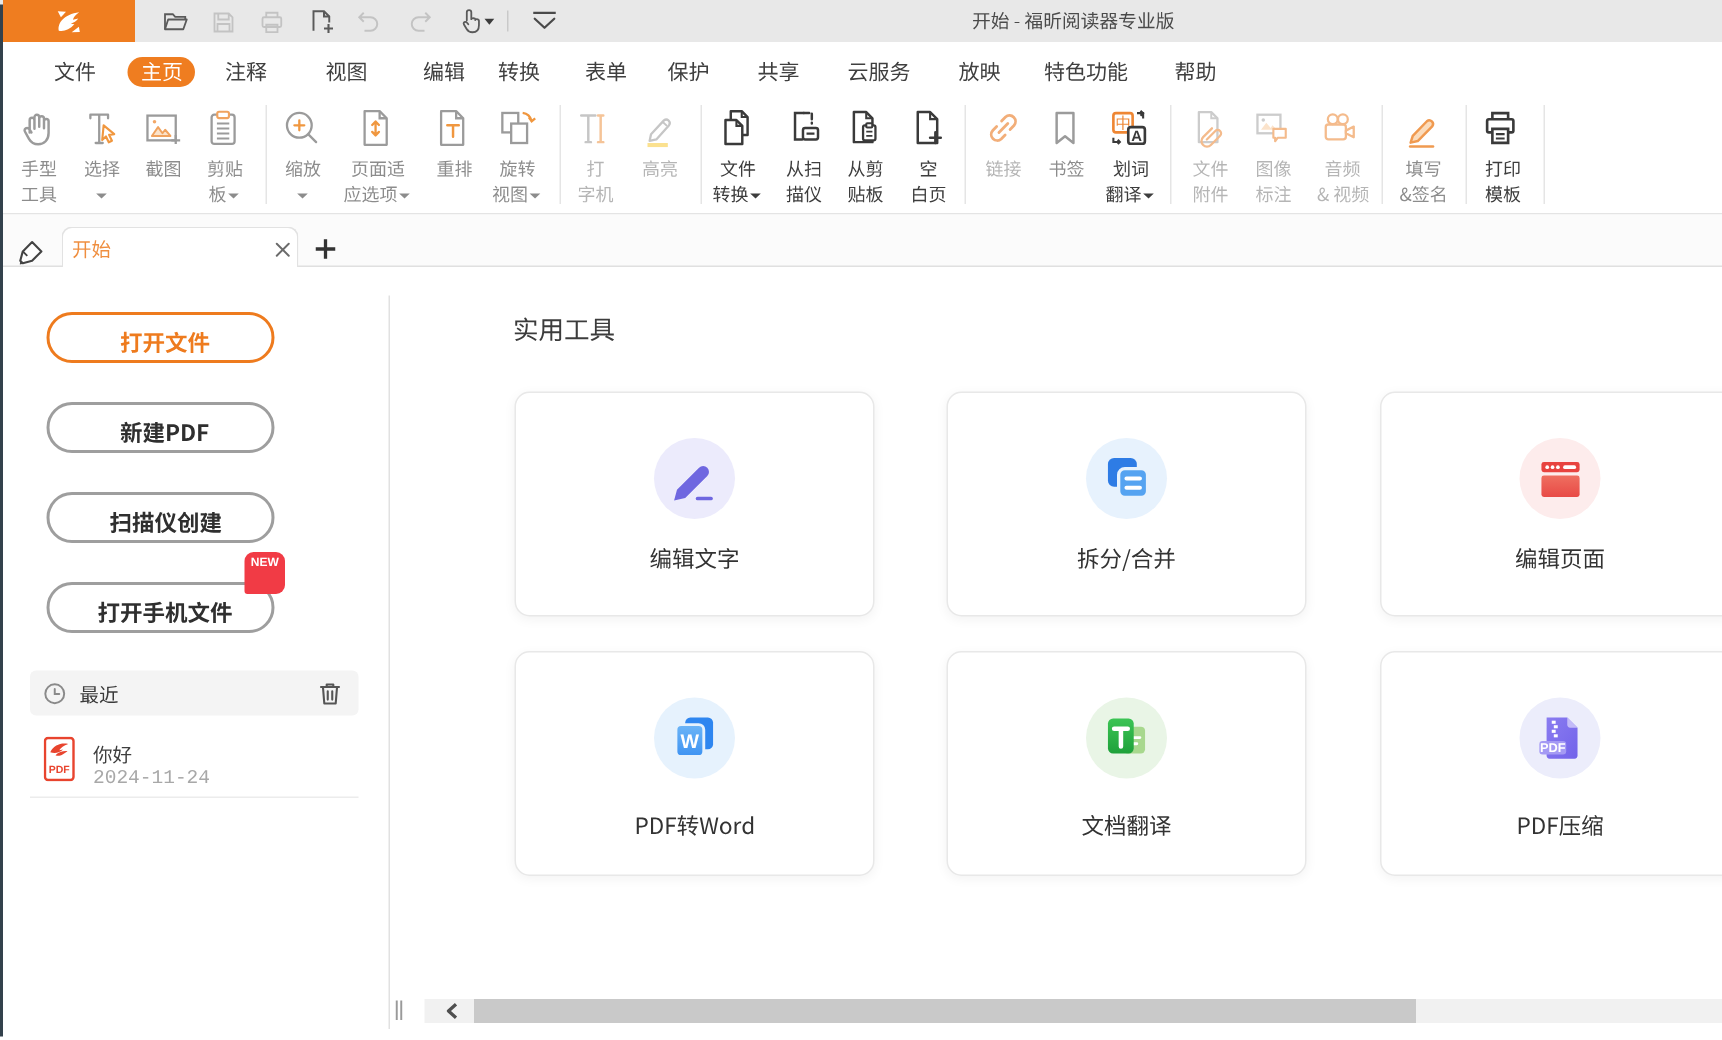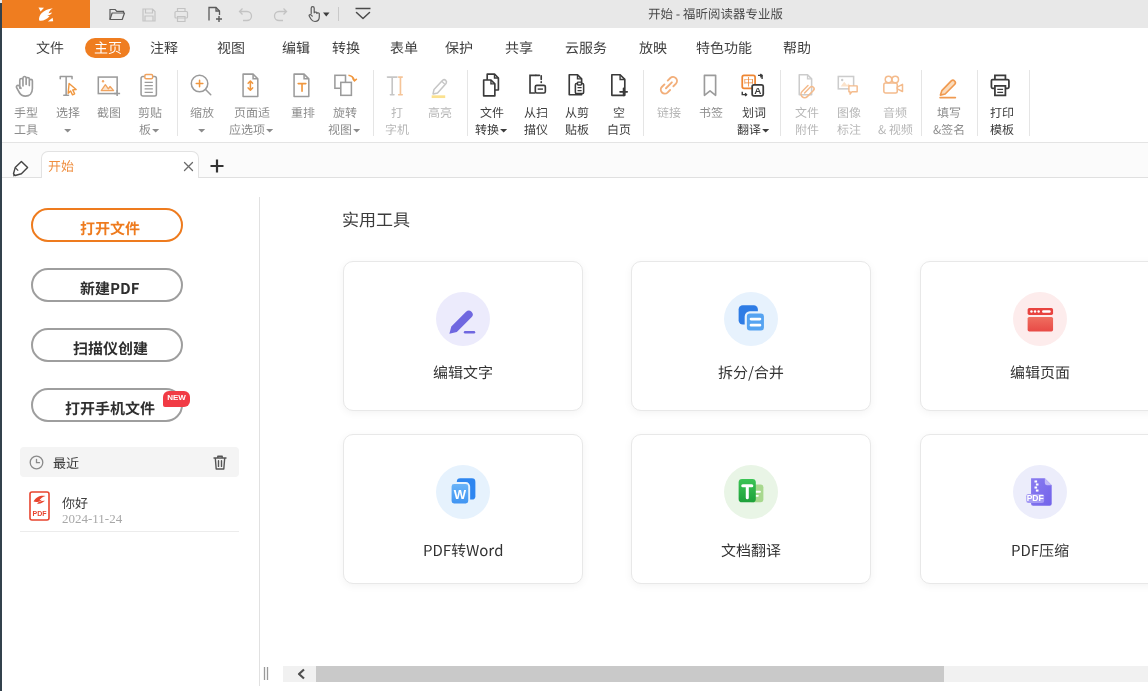--- a/index.html
+++ b/index.html
@@ -352,42 +352,42 @@
       <path transform="translate(0,15.0)" d="M1.7 -3.4C1.4 -2.6 0.9 -1.7 0.4 -1.1C0.7 -0.9 1.3 -0.5 1.6 -0.3C2.1 -1 2.7 -2 3.1 -3ZM5.3 -2.9C5.7 -2.2 6.2 -1.2 6.5 -0.6L7.7 -1.3C7.5 -0.8 7.3 -0.3 7 0.1C7.4 0.3 8.1 0.8 8.4 1.2C9.7 -0.7 9.9 -3.8 9.9 -6V-6.1H11.4V1.3H13.1V-6.1H14.5V-7.8H9.9V-10.1C11.4 -10.4 12.9 -10.8 14.2 -11.3L12.8 -12.6C11.7 -12.1 9.9 -11.6 8.2 -11.3V-6C8.2 -4.6 8.2 -2.9 7.7 -1.4C7.4 -2 6.9 -2.9 6.5 -3.5ZM3 -9.8H5.3C5.1 -9.2 4.8 -8.5 4.6 -7.9H2.9L3.6 -8.1C3.5 -8.6 3.3 -9.3 3 -9.8ZM2.9 -12.4C3.1 -12.1 3.2 -11.7 3.4 -11.2H0.8V-9.8H2.8L1.6 -9.5C1.8 -9 2 -8.4 2 -7.9H0.6V-6.4H3.4V-5.3H0.7V-3.8H3.4V-0.6C3.4 -0.4 3.4 -0.4 3.2 -0.4C3.1 -0.4 2.6 -0.4 2.1 -0.4C2.3 0 2.5 0.7 2.6 1.1C3.4 1.1 4 1.1 4.5 0.8C4.9 0.6 5.1 0.2 5.1 -0.5V-3.8H7.5V-5.3H5.1V-6.4H7.8V-7.9H6.2C6.4 -8.4 6.7 -9 6.9 -9.6L5.6 -9.8H7.6V-11.2H5.2C5 -11.7 4.8 -12.4 4.5 -12.8Z M20.8 -11.6V-10.3H23.4V-9.6H20V-8.2H23.4V-7.5H20.7V-6.1H23.4V-5.4H20.7V-4.1H23.4V-3.4H20.1V-2H23.4V-1H25.1V-2H29V-3.4H25.1V-4.1H28.6V-5.4H25.1V-6.1H28.4V-8.2H29.2V-9.6H28.4V-11.6H25.1V-12.7H23.4V-11.6ZM25.1 -8.2H26.8V-7.5H25.1ZM25.1 -9.6V-10.3H26.8V-9.6ZM16.4 -5.4C16.4 -5.6 16.8 -5.9 17.2 -6.1H18.5C18.3 -5.1 18.1 -4.2 17.9 -3.4C17.6 -3.9 17.4 -4.5 17.2 -5.2L15.8 -4.8C16.2 -3.6 16.6 -2.6 17.2 -1.8C16.7 -1 16.1 -0.3 15.4 0.2C15.8 0.4 16.4 1 16.7 1.3C17.3 0.9 17.9 0.2 18.3 -0.5C19.9 0.7 21.9 1.1 24.5 1.1H28.9C29 0.6 29.3 -0.2 29.5 -0.6C28.5 -0.6 25.4 -0.6 24.5 -0.6C22.3 -0.6 20.4 -0.8 19.1 -2C19.6 -3.4 20 -5.2 20.2 -7.4L19.2 -7.7L18.9 -7.6H18.4C19.1 -8.8 19.7 -10.1 20.3 -11.4L19.2 -12.2L18.7 -11.9H15.8V-10.3H18C17.5 -9.2 16.9 -8.1 16.7 -7.8C16.4 -7.3 16 -6.9 15.7 -6.8C15.9 -6.4 16.2 -5.7 16.4 -5.4Z M31.4 0H33.6V-3.9H35.1C37.5 -3.9 39.4 -5.1 39.4 -7.6C39.4 -10.2 37.5 -11.1 35 -11.1H31.4ZM33.6 -5.7V-9.3H34.8C36.4 -9.3 37.2 -8.9 37.2 -7.6C37.2 -6.3 36.5 -5.7 34.9 -5.7Z M41.4 0H44.5C47.8 0 49.9 -1.9 49.9 -5.6C49.9 -9.3 47.8 -11.1 44.4 -11.1H41.4ZM43.6 -1.8V-9.3H44.3C46.3 -9.3 47.6 -8.3 47.6 -5.6C47.6 -2.9 46.3 -1.8 44.3 -1.8Z M52.1 0H54.3V-4.5H58.2V-6.4H54.3V-9.3H58.9V-11.1H52.1Z" fill="#2f2f2f"></path>
     </svg>
 <div style="position:absolute;left:31px;top:328px;width:152px;height:34px;border:2px solid #9e9e9e;border-radius:19px;background:#fff"></div>
 <svg style="position:absolute;left:72.5px;top:339.0px;overflow:visible" width="77" height="20">
       <path transform="translate(0,15.0)" d="M2.6 -12.7V-10H0.6V-8.3H2.6V-5.6L0.4 -5.2L0.9 -3.4L2.6 -3.9V-0.6C2.6 -0.4 2.5 -0.3 2.3 -0.3C2.1 -0.3 1.5 -0.3 0.9 -0.3C1.1 0.1 1.3 0.9 1.4 1.3C2.5 1.3 3.2 1.3 3.7 1C4.2 0.7 4.4 0.3 4.4 -0.6V-4.3L6.3 -4.8L6.1 -6.5L4.4 -6V-8.3H6.1V-10H4.4V-12.7ZM6.3 -11.4V-9.7H12.1V-6.7H6.7V-4.9H12.1V-1.3H6.2V0.4H12.1V1.2H13.8V-11.4Z M25.9 -12.8V-10.8H23.9V-12.8H22.1V-10.8H20.4V-9.2H22.1V-7.5H23.9V-9.2H25.9V-7.5H27.6V-9.2H29.4V-10.8H27.6V-12.8ZM22.5 -2.5H24V-1H22.5ZM22.5 -4V-5.4H24V-4ZM27.2 -2.5V-1H25.6V-2.5ZM27.2 -4H25.6V-5.4H27.2ZM20.9 -7V1.3H22.5V0.5H27.2V1.2H28.9V-7ZM17.1 -12.7V-9.9H15.6V-8.2H17.1V-5.6L15.3 -5.1L15.7 -3.4L17.1 -3.8V-0.8C17.1 -0.6 17 -0.5 16.9 -0.5C16.7 -0.5 16.2 -0.5 15.6 -0.5C15.8 -0 16 0.7 16.1 1.1C17 1.1 17.7 1.1 18.1 0.8C18.6 0.5 18.8 0.1 18.8 -0.8V-4.3L20.3 -4.7L20.1 -6.3L18.8 -6V-8.2H20.1V-9.9H18.8V-12.7Z M38 -11.8C38.6 -10.8 39.2 -9.6 39.5 -8.8L41 -9.6C40.7 -10.4 40 -11.6 39.4 -12.5ZM42.2 -11.8C41.8 -9 41 -6.3 39.6 -4.2C38.3 -6.2 37.5 -8.7 37 -11.6L35.3 -11.4C35.9 -7.9 36.8 -5 38.3 -2.7C37.3 -1.6 35.9 -0.7 34.1 -0C34.5 0.3 35 1 35.2 1.4C36.9 0.7 38.3 -0.3 39.4 -1.3C40.5 -0.2 41.8 0.7 43.4 1.4C43.7 0.9 44.3 0.2 44.7 -0.2C43.1 -0.8 41.8 -1.7 40.7 -2.8C42.5 -5.2 43.4 -8.2 44 -11.5ZM33.6 -12.7C32.9 -10.5 31.6 -8.4 30.2 -7C30.5 -6.6 31 -5.6 31.2 -5.2C31.5 -5.5 31.8 -5.9 32.2 -6.4V1.3H33.9V-9C34.4 -10 34.9 -11.1 35.3 -12.2Z M57.1 -12.4V-0.8C57.1 -0.5 57 -0.4 56.7 -0.4C56.4 -0.4 55.4 -0.4 54.5 -0.4C54.7 0.1 55 0.8 55.1 1.3C56.5 1.3 57.5 1.3 58.1 1C58.7 0.7 58.9 0.3 58.9 -0.8V-12.4ZM54.3 -11V-2.5H56V-11ZM47.8 -7.3H47.7C48.6 -8.1 49.4 -9.1 50 -10.1C50.8 -9.2 51.7 -8.2 52.3 -7.3ZM49.5 -12.8C48.7 -10.9 47.1 -8.8 45.3 -7.6C45.6 -7.3 46.3 -6.7 46.5 -6.3L47 -6.6V-1.1C47 0.6 47.5 1.1 49.3 1.1C49.7 1.1 51.3 1.1 51.7 1.1C53.3 1.1 53.7 0.5 53.9 -1.7C53.5 -1.8 52.8 -2 52.4 -2.3C52.3 -0.7 52.2 -0.4 51.6 -0.4C51.2 -0.4 49.9 -0.4 49.5 -0.4C48.9 -0.4 48.8 -0.5 48.8 -1.1V-5.7H51.1C51 -4.5 50.9 -3.9 50.8 -3.7C50.7 -3.6 50.6 -3.6 50.4 -3.6C50.1 -3.6 49.7 -3.6 49.2 -3.6C49.5 -3.2 49.6 -2.6 49.6 -2.1C50.3 -2.1 50.9 -2.1 51.3 -2.2C51.7 -2.2 52 -2.3 52.3 -2.7C52.6 -3.1 52.8 -4.2 52.9 -6.7V-6.7L54 -7.8C53.4 -8.8 52 -10.4 50.8 -11.6L51.1 -12.3Z M65.8 -11.6V-10.3H68.4V-9.6H65V-8.2H68.4V-7.5H65.7V-6.1H68.4V-5.4H65.7V-4.1H68.4V-3.4H65.1V-2H68.4V-1H70.1V-2H74V-3.4H70.1V-4.1H73.6V-5.4H70.1V-6.1H73.4V-8.2H74.2V-9.6H73.4V-11.6H70.1V-12.7H68.4V-11.6ZM70.1 -8.2H71.8V-7.5H70.1ZM70.1 -9.6V-10.3H71.8V-9.6ZM61.4 -5.4C61.4 -5.6 61.8 -5.9 62.2 -6.1H63.5C63.3 -5.1 63.1 -4.2 62.9 -3.4C62.6 -3.9 62.4 -4.5 62.2 -5.2L60.8 -4.8C61.2 -3.6 61.6 -2.6 62.2 -1.8C61.7 -1 61.1 -0.3 60.4 0.2C60.8 0.4 61.4 1 61.7 1.3C62.3 0.9 62.9 0.2 63.3 -0.5C64.9 0.7 66.9 1.1 69.5 1.1H73.9C74 0.6 74.3 -0.2 74.5 -0.6C73.5 -0.6 70.4 -0.6 69.5 -0.6C67.3 -0.6 65.4 -0.8 64.1 -2C64.7 -3.4 65 -5.2 65.2 -7.4L64.2 -7.7L63.9 -7.6H63.4C64.1 -8.8 64.7 -10.1 65.3 -11.4L64.2 -12.2L63.7 -11.9H60.8V-10.3H63C62.5 -9.2 62 -8.1 61.7 -7.8C61.4 -7.3 61 -6.9 60.7 -6.8C60.9 -6.4 61.2 -5.7 61.4 -5.4Z" fill="#2f2f2f"></path>
     </svg>
 <div style="position:absolute;left:31px;top:388px;width:152px;height:34px;border:2px solid #9e9e9e;border-radius:19px;background:#fff"></div>
 <svg style="position:absolute;left:65.0px;top:399.0px;overflow:visible" width="92" height="20">
       <path transform="translate(0,15.0)" d="M2.6 -12.8V-9.9H0.7V-8.2H2.6V-5.6L0.5 -5.1L1 -3.3L2.6 -3.8V-0.7C2.6 -0.5 2.5 -0.4 2.3 -0.4C2.1 -0.4 1.5 -0.4 0.9 -0.5C1.1 0 1.3 0.8 1.4 1.2C2.5 1.2 3.2 1.2 3.7 0.9C4.3 0.6 4.4 0.1 4.4 -0.7V-4.2L6.4 -4.8L6.1 -6.5L4.4 -6V-8.2H6.1V-9.9H4.4V-12.8ZM6.4 -11.6V-9.8H10.2V-1C10.2 -0.8 10.1 -0.7 9.8 -0.7C9.4 -0.7 8.3 -0.6 7.4 -0.7C7.7 -0.2 8 0.7 8.1 1.3C9.5 1.3 10.5 1.2 11.2 0.9C11.9 0.6 12.1 0 12.1 -1V-9.8H14.5V-11.6Z M24.4 -10.2V-6.5H20.9V-6.9V-10.2ZM15.7 -6.5V-4.8H18.9C18.6 -3 17.8 -1.3 15.6 0.1C16.1 0.4 16.8 1 17.1 1.4C19.7 -0.2 20.6 -2.5 20.8 -4.8H24.4V1.3H26.3V-4.8H29.4V-6.5H26.3V-10.2H28.9V-11.9H16.2V-10.2H19.1V-6.9V-6.5Z M30.6 -5V-3.3H36.6V-0.8C36.6 -0.5 36.5 -0.4 36.1 -0.4C35.8 -0.4 34.5 -0.4 33.4 -0.5C33.7 0 34 0.8 34.1 1.3C35.7 1.3 36.8 1.3 37.5 1C38.2 0.7 38.5 0.3 38.5 -0.8V-3.3H44.4V-5H38.5V-6.8H43.5V-8.5H38.5V-10.5C40.1 -10.7 41.7 -10.9 43 -11.3L41.7 -12.8C39.3 -12.1 35.1 -11.7 31.5 -11.6C31.7 -11.2 31.9 -10.5 32 -10C33.4 -10 35 -10.1 36.6 -10.3V-8.5H31.7V-6.8H36.6V-5Z M52.3 -11.9V-7C52.3 -4.8 52.1 -1.8 50.1 0.2C50.5 0.4 51.3 1 51.5 1.3C53.7 -0.9 54.1 -4.5 54.1 -7V-10.2H55.9V-1.2C55.9 0.1 56.1 0.5 56.3 0.8C56.6 1.1 57 1.2 57.4 1.2C57.6 1.2 58 1.2 58.2 1.2C58.6 1.2 58.9 1.1 59.2 0.9C59.4 0.7 59.6 0.4 59.7 -0C59.7 -0.4 59.8 -1.5 59.8 -2.3C59.4 -2.5 58.9 -2.8 58.5 -3C58.5 -2.1 58.5 -1.4 58.5 -1.1C58.5 -0.8 58.4 -0.6 58.4 -0.6C58.3 -0.5 58.3 -0.5 58.2 -0.5C58.1 -0.5 58 -0.5 57.9 -0.5C57.9 -0.5 57.8 -0.5 57.8 -0.6C57.7 -0.6 57.7 -0.8 57.7 -1.2V-11.9ZM47.9 -12.8V-9.6H45.7V-7.9H47.7C47.2 -6.1 46.3 -4.1 45.3 -2.9C45.6 -2.5 46 -1.7 46.2 -1.2C46.8 -2.1 47.4 -3.3 47.9 -4.7V1.3H49.6V-5C50.1 -4.3 50.5 -3.6 50.7 -3.1L51.8 -4.5C51.5 -4.9 50.1 -6.5 49.6 -7V-7.9H51.6V-9.6H49.6V-12.8Z M66.2 -12.3C66.5 -11.7 66.9 -10.8 67 -10.2H60.7V-8.5H63C63.8 -6.3 64.9 -4.5 66.2 -3C64.7 -1.8 62.7 -1 60.4 -0.4C60.7 0 61.3 0.9 61.5 1.3C63.9 0.6 65.9 -0.4 67.6 -1.7C69.2 -0.4 71.1 0.6 73.5 1.2C73.7 0.7 74.3 -0.1 74.7 -0.5C72.4 -1 70.5 -1.9 69 -3.1C70.3 -4.5 71.3 -6.3 72.1 -8.5H74.4V-10.2H67.9L69.1 -10.6C69 -11.2 68.5 -12.2 68.1 -12.9ZM67.6 -4.3C66.5 -5.5 65.5 -6.9 64.9 -8.5H70.1C69.5 -6.8 68.7 -5.4 67.6 -4.3Z M79.7 -5.5V-3.7H83.8V1.3H85.6V-3.7H89.5V-5.5H85.6V-8.1H88.8V-9.8H85.6V-12.6H83.8V-9.8H82.6C82.7 -10.4 82.9 -11 83 -11.6L81.3 -11.9C80.9 -10.1 80.3 -8.2 79.5 -7C79.9 -6.8 80.7 -6.4 81 -6.1C81.4 -6.7 81.7 -7.3 82 -8.1H83.8V-5.5ZM78.6 -12.7C77.9 -10.5 76.6 -8.4 75.3 -7C75.6 -6.6 76.1 -5.6 76.2 -5.2C76.5 -5.5 76.8 -5.9 77.1 -6.3V1.3H78.9V-8.9C79.4 -10 79.9 -11.1 80.3 -12.2Z" fill="#2f2f2f"></path>
     </svg>
-<div style="position:absolute;left:163px;top:391px;width:27px;height:16px;background:#f13b45;border-radius:6px 6px 6px 2px;color:#fff;font-size:8px;font-weight:bold;text-align:center;line-height:13px;font-family:'Liberation Sans',sans-serif">NEW</div>
+<div style="position:absolute;left:163px;top:368px;width:27px;height:28px;background:#f13b45;border-radius:6px 6px 6px 2px;color:#fff;font-size:8px;font-weight:bold;text-align:center;line-height:13px;font-family:'Liberation Sans',sans-serif">NEW</div>
 <div style="position:absolute;left:20px;top:447px;width:219px;height:30px;background:#f4f4f4;border-radius:4px"></div>
 <svg style="position:absolute;left:29px;top:455px" width="15" height="15" viewBox="0 0 15 15" fill="none">
       <circle cx="7.5" cy="7.5" r="6.3" stroke="#8a8a8a" stroke-width="1.3"></circle>
       <path d="M7.5 4.3v3.4h3" stroke="#8a8a8a" stroke-width="1.3" stroke-linecap="round"></path>
     </svg>
 <svg style="position:absolute;left:53.0px;top:455.0px;overflow:visible" width="28" height="17">
       <path transform="translate(0,13.0)" d="M3.2 -8.3H9.8V-7.3H3.2ZM3.2 -9.8H9.8V-8.9H3.2ZM2.3 -10.5V-6.6H10.8V-10.5ZM5.1 -5.1V-4.2H2.8V-5.1ZM0.6 -0.6 0.7 0.3 5.1 -0.2V1H6.1V-0.3L6.8 -0.4V-1.2L6.1 -1.1V-5.1H12.3V-5.9H0.6V-5.1H1.9V-0.7ZM6.6 -4.3V-3.5H7.4L7.1 -3.4C7.5 -2.5 8 -1.6 8.7 -0.9C8 -0.4 7.2 0 6.4 0.3C6.6 0.5 6.8 0.8 6.9 1C7.7 0.7 8.6 0.2 9.4 -0.3C10.1 0.3 11 0.7 11.9 1C12.1 0.8 12.3 0.4 12.5 0.2C11.6 0 10.7 -0.4 10 -0.9C10.9 -1.8 11.6 -2.8 12 -4.1L11.4 -4.3L11.2 -4.3ZM8 -3.5H10.8C10.5 -2.7 10 -2 9.4 -1.5C8.8 -2 8.3 -2.7 8 -3.5ZM5.1 -3.5V-2.6H2.8V-3.5ZM5.1 -1.8V-1L2.8 -0.8V-1.8Z M14.1 -10.2C14.8 -9.5 15.6 -8.5 16 -7.9L16.8 -8.4C16.4 -9.1 15.5 -10 14.8 -10.7ZM24.3 -10.9C22.9 -10.5 20.5 -10.3 18.4 -10.1V-7.3C18.4 -5.6 18.3 -3.2 17.1 -1.6C17.4 -1.4 17.8 -1.2 18 -1C19 -2.4 19.3 -4.5 19.4 -6.2H22V-1H23V-6.2H25.4V-7.1H19.4V-7.3V-9.4C21.4 -9.5 23.6 -9.7 25.1 -10.2ZM16.4 -6.2H13.7V-5.3H15.5V-1.6C14.9 -1.4 14.2 -0.8 13.5 -0.1L14.2 0.8C14.8 -0.1 15.5 -0.8 15.9 -0.8C16.2 -0.8 16.6 -0.4 17.1 -0.1C18.1 0.5 19.1 0.7 20.8 0.7C22 0.7 24.3 0.6 25.3 0.5C25.3 0.2 25.4 -0.2 25.5 -0.5C24.3 -0.4 22.3 -0.3 20.8 -0.3C19.3 -0.3 18.2 -0.4 17.4 -0.9C16.9 -1.1 16.7 -1.4 16.4 -1.5Z" fill="#3a3a3a"></path>
     </svg>
 <svg style="position:absolute;left:212px;top:454px" width="16" height="17" viewBox="0 0 16 17" fill="none">
       <path d="M2 4h12 M5.8 4V2.3h4.4V4 M3.3 4l.9 11h7.6l.9-11 M6.5 6.8v5.6 M9.5 6.8v5.6" stroke="#555" stroke-width="1.4" stroke-linecap="round" stroke-linejoin="round"></path>
     </svg>
 <svg style="position:absolute;left:29px;top:491px" width="21" height="30" viewBox="0 0 21 30" fill="none">
       <rect x="1" y="1" width="19" height="28" rx="2" fill="#fff" stroke="#e8442e" stroke-width="1.6"></rect>
       <path d="M4.5 10.5 C7 5.5 12 4 16.5 5 C13.5 6 11.5 7.5 10.5 9.2 L13 8.7 C11 10.8 7.5 11.6 4.5 10.5 Z" fill="#e8442e"></path>
       <path d="M8 12.5 C10 10.5 13 9.5 16 9.8 L13 11.8 C11.3 12.8 9.5 13.2 8 12.5 Z" fill="#e8442e"></path>
       <text x="10.5" y="24.5" font-family="Liberation Sans" font-size="7" font-weight="bold" fill="#e8442e" text-anchor="middle">PDF</text>
     </svg>
 <svg style="position:absolute;left:62.0px;top:494.5px;overflow:visible" width="28" height="17">
       <path transform="translate(0,13.0)" d="M5.8 -5.4C5.5 -3.8 4.8 -2.2 4 -1.2C4.3 -1.1 4.7 -0.9 4.9 -0.7C5.7 -1.8 6.4 -3.4 6.8 -5.2ZM9.9 -5.2C10.6 -3.8 11.2 -1.9 11.4 -0.8L12.4 -1.1C12.1 -2.3 11.5 -4.1 10.7 -5.4ZM6.1 -10.9C5.6 -9 4.9 -7.1 3.9 -5.9C4.1 -5.7 4.5 -5.4 4.7 -5.3C5.2 -5.9 5.6 -6.6 6 -7.5H8V-0.1C8 0 7.9 0.1 7.7 0.1C7.6 0.1 7 0.1 6.4 0.1C6.5 0.3 6.7 0.8 6.7 1.1C7.5 1.1 8.1 1 8.4 0.9C8.8 0.7 8.9 0.4 8.9 -0.1V-7.5H11.4C11.3 -6.8 11.2 -6.1 11.1 -5.7L11.9 -5.5C12.1 -6.2 12.3 -7.3 12.5 -8.3L11.8 -8.4L11.6 -8.4H6.3C6.6 -9.1 6.8 -9.9 7 -10.6ZM3.4 -10.9C2.7 -8.9 1.5 -6.9 0.2 -5.7C0.4 -5.5 0.7 -5 0.8 -4.7C1.2 -5.2 1.7 -5.7 2.1 -6.3V1H3V-7.8C3.5 -8.7 4 -9.6 4.4 -10.6Z M13.8 -3.8C14.5 -3.3 15.3 -2.8 15.9 -2.2C15.2 -1.1 14.4 -0.3 13.3 0.2C13.5 0.4 13.8 0.8 13.9 1C15 0.4 16 -0.4 16.7 -1.6C17.2 -1.1 17.7 -0.6 18 -0.1L18.7 -0.9C18.3 -1.4 17.8 -1.9 17.2 -2.5C17.9 -3.9 18.3 -5.8 18.5 -8.1L17.9 -8.3L17.8 -8.3H15.9C16.1 -9.2 16.2 -10 16.3 -10.9L15.4 -10.9C15.3 -10.1 15.1 -9.2 14.9 -8.3H13.5V-7.3H14.8C14.5 -6 14.1 -4.7 13.8 -3.8ZM17.5 -7.3C17.3 -5.7 16.9 -4.3 16.4 -3.1C15.9 -3.5 15.4 -3.8 14.9 -4.2C15.2 -5.1 15.4 -6.2 15.7 -7.3ZM21.6 -6.9V-5.4H18.6V-4.5H21.6V-0.1C21.6 0.1 21.5 0.1 21.3 0.1C21.1 0.1 20.4 0.1 19.6 0.1C19.8 0.4 19.9 0.8 20 1C21 1.1 21.6 1 22 0.9C22.5 0.7 22.6 0.5 22.6 -0.1V-4.5H25.5V-5.4H22.6V-6.7C23.5 -7.5 24.5 -8.6 25.1 -9.5L24.4 -10L24.2 -10H19.2V-9.1H23.5C23 -8.3 22.3 -7.4 21.6 -6.9Z" fill="#3f3f3f"></path>
     </svg>
-<div style="position:absolute;left:62px;top:511px;font-size:13px;color:#a8a8a8;font-family:Liberation Serif, serif">2024-11-24</div>
+<div style="position:absolute;left:62px;top:511px;font-size:13px;color:#a8a8a8;font-family:Liberation Mono, monospace">2024-11-24</div>
 <div style="position:absolute;left:20px;top:531px;width:219px;height:1px;background:#ececec"></div>
 <svg style="position:absolute;left:342.0px;top:209.0px;overflow:visible" width="70" height="22">
       <path transform="translate(0,17.0)" d="M9.1 -1.8C11.4 -1 13.7 0.2 15 1.3L15.8 0.3C14.4 -0.7 12 -1.9 9.8 -2.8ZM4.1 -9.5C5 -8.9 6.1 -8.1 6.6 -7.5L7.4 -8.4C6.9 -9 5.8 -9.8 4.8 -10.3ZM2.4 -6.8C3.3 -6.3 4.5 -5.4 5 -4.8L5.8 -5.8C5.3 -6.4 4.1 -7.2 3.1 -7.7ZM1.5 -12.3V-8.9H2.8V-11.2H14.2V-8.9H15.5V-12.3H9.7C9.4 -12.9 9 -13.8 8.6 -14.4L7.3 -14C7.6 -13.5 7.9 -12.9 8.2 -12.3ZM1.2 -4.4V-3.2H7.3C6.4 -1.6 4.6 -0.5 1.4 0.2C1.6 0.5 2 1 2.1 1.3C5.9 0.4 7.8 -1.1 8.8 -3.2H15.9V-4.4H9.2C9.7 -6 9.8 -8 9.9 -10.3H8.6C8.5 -7.9 8.4 -5.9 7.8 -4.4Z M19.6 -13.1V-6.9C19.6 -4.5 19.4 -1.5 17.5 0.6C17.8 0.8 18.3 1.2 18.5 1.4C19.8 0 20.4 -2 20.7 -3.9H24.9V1.2H26.2V-3.9H30.8V-0.4C30.8 -0.1 30.7 0 30.4 0.1C30 0.1 28.9 0.1 27.7 0C27.9 0.4 28.1 0.9 28.1 1.3C29.7 1.3 30.7 1.3 31.3 1.1C31.9 0.9 32.1 0.5 32.1 -0.4V-13.1ZM20.9 -11.9H24.9V-9.1H20.9ZM30.8 -11.9V-9.1H26.2V-11.9ZM20.9 -7.9H24.9V-5.1H20.8C20.8 -5.7 20.9 -6.3 20.9 -6.9ZM30.8 -7.9V-5.1H26.2V-7.9Z M34.9 -1.2V0.1H50.2V-1.2H43.2V-11.1H49.3V-12.4H35.8V-11.1H41.8V-1.2Z M61.3 -1.4C63.2 -0.5 65.1 0.5 66.3 1.4L67.4 0.4C66.1 -0.4 64 -1.5 62.1 -2.3ZM56.6 -2.3C55.5 -1.3 53.4 -0.2 51.7 0.4C52 0.7 52.4 1.1 52.6 1.4C54.3 0.7 56.4 -0.4 57.8 -1.5ZM54.6 -13.5V-3.6H51.9V-2.4H67.2V-3.6H64.6V-13.5ZM55.8 -3.6V-5.1H63.4V-3.6ZM55.8 -10H63.4V-8.5H55.8ZM55.8 -10.9V-12.4H63.4V-10.9ZM55.8 -7.5H63.4V-6.1H55.8Z" fill="#3c3c3c"></path>
     </svg>
 <div style="position:absolute;left:343px;top:261px;width:240px;height:150px;background:#fff;border:1px solid #e8e8e8;border-radius:10px;box-shadow:0 2px 8px rgba(0,0,0,.05)"></div>
 <div style="position:absolute;left:436px;top:292px;width:54px;height:54px;background:#ecebfc;border-radius:50%"></div>
 <svg style="position:absolute;left:441px;top:297px" width="44" height="44" viewBox="0 0 32 32" fill="none">
       <defs>
         <linearGradient id="gRed" x1="0" y1="0" x2="0" y2="1">
           <stop offset="0" stop-color="#ef6f60"></stop>

